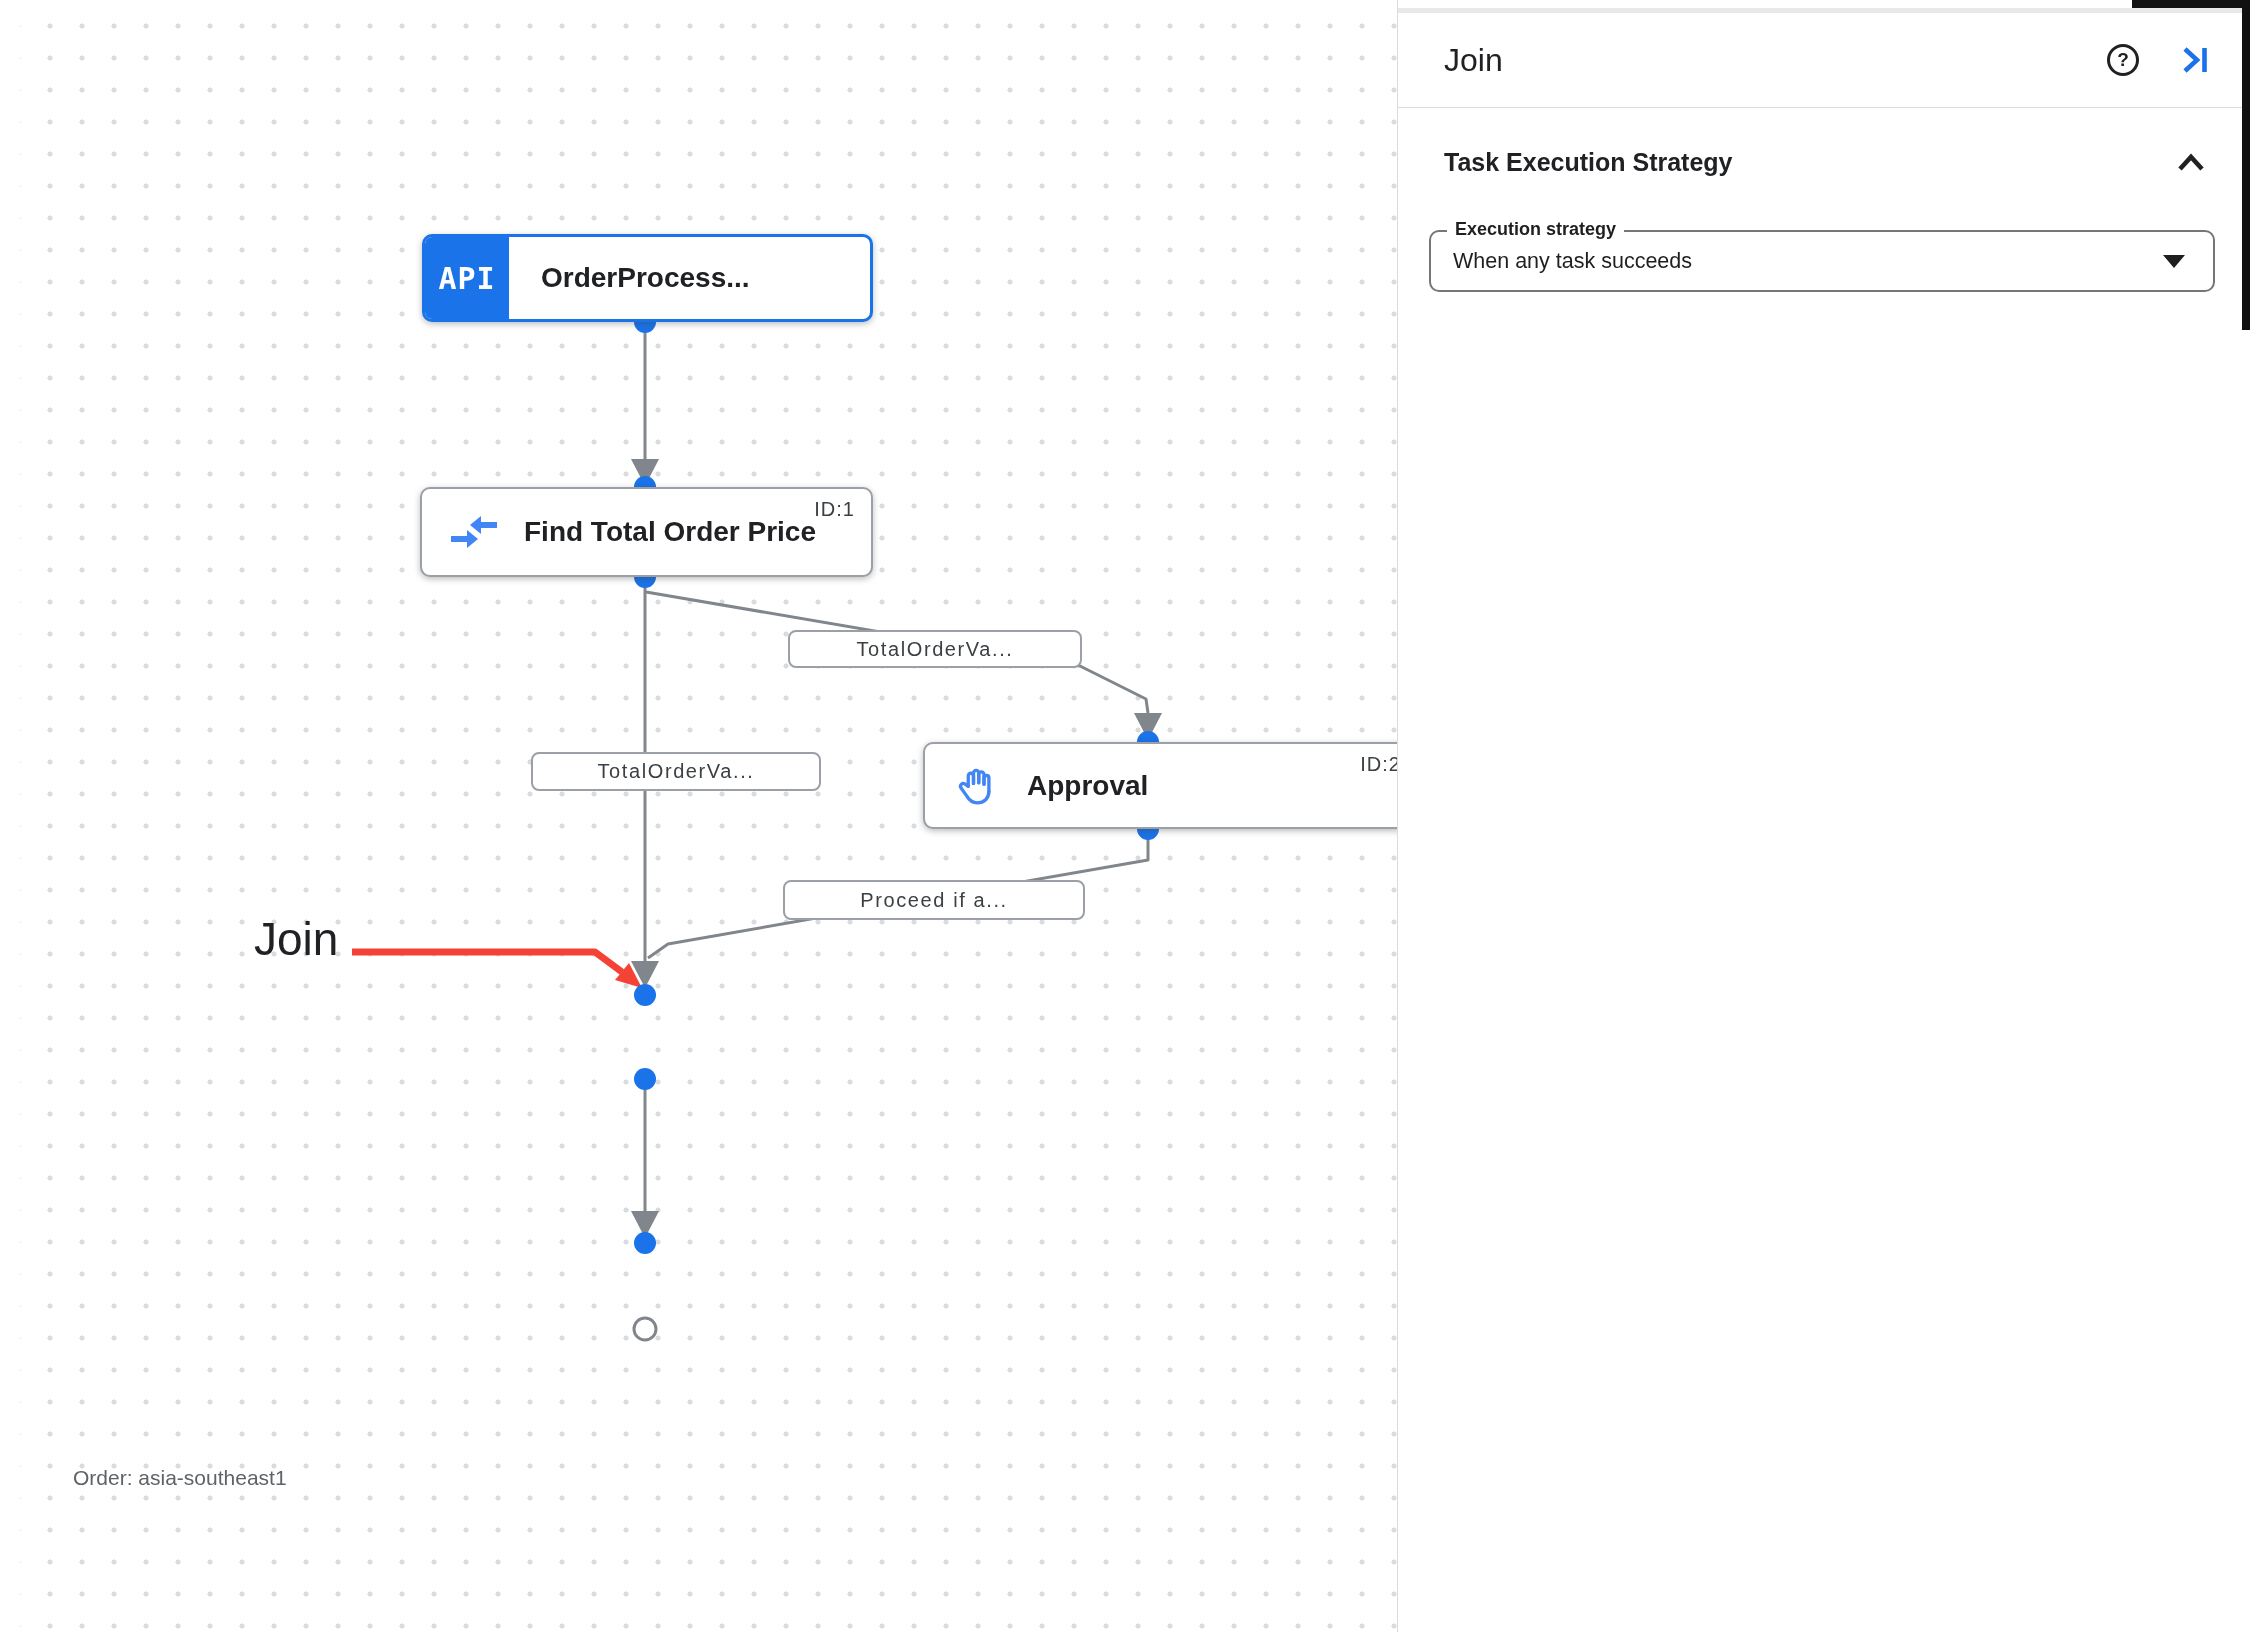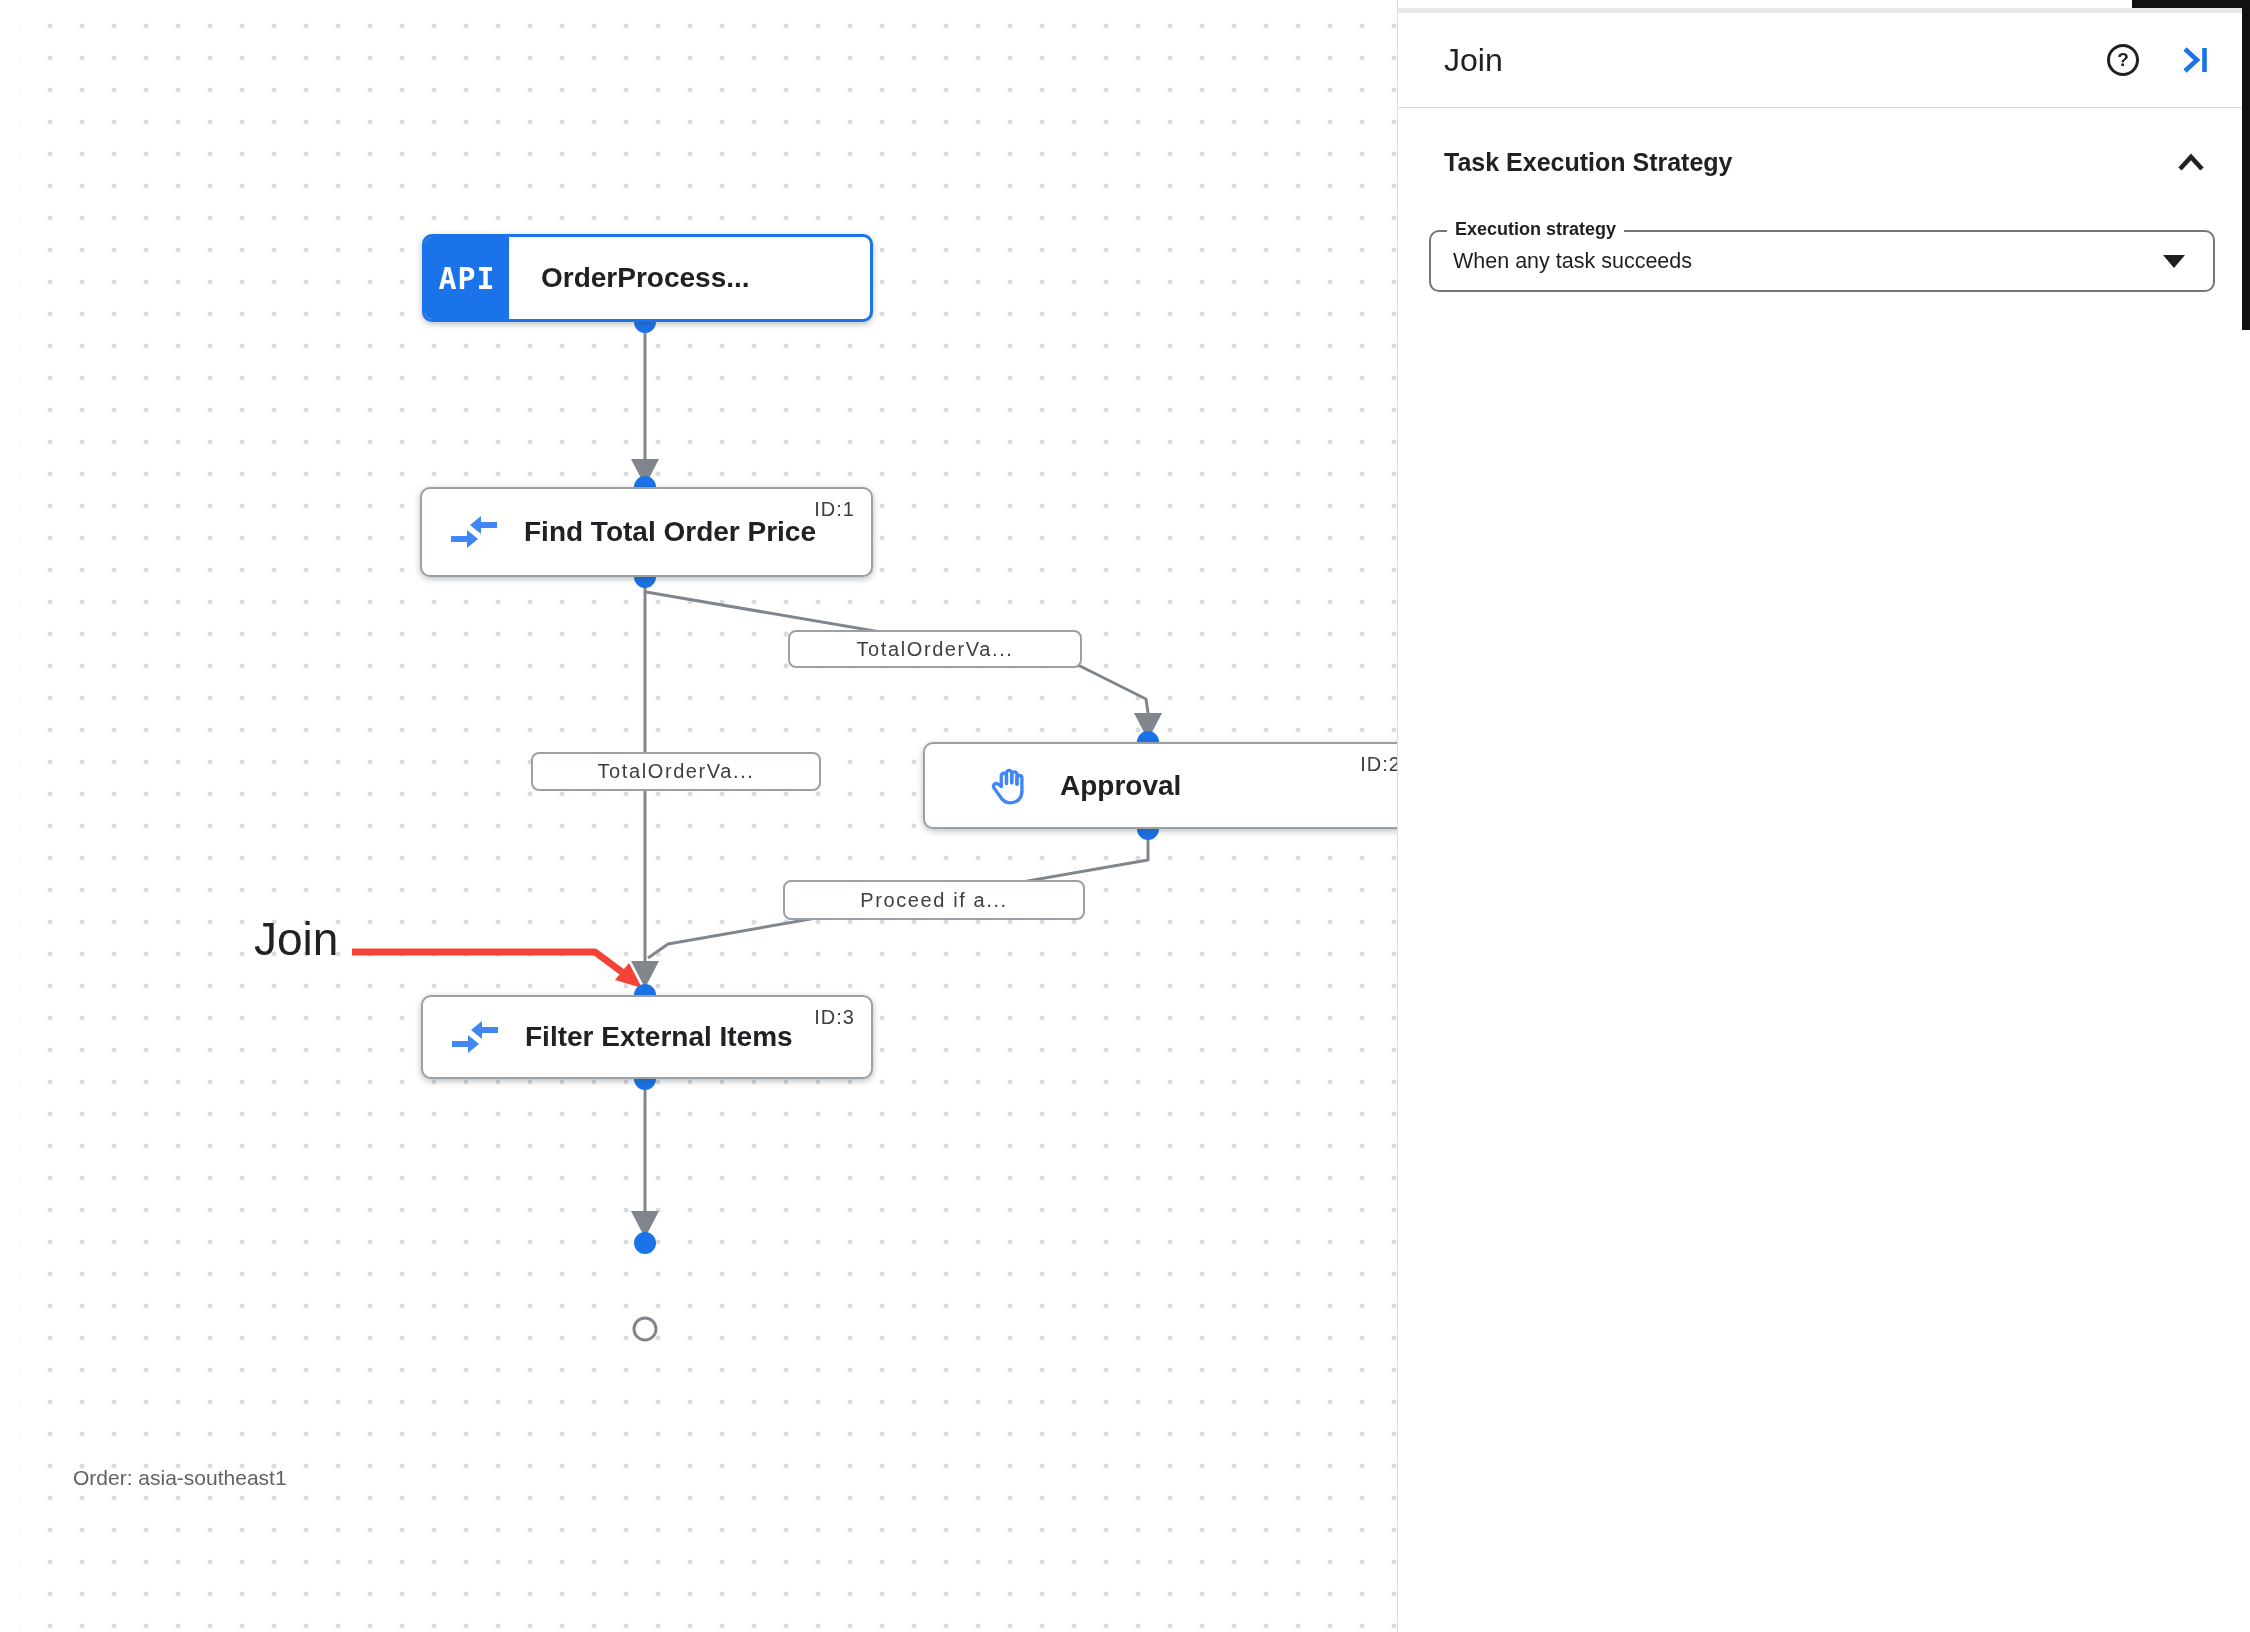--- a/index.html
+++ b/index.html
@@ -144,46 +144,34 @@
           <rect x="30" y="7" width="16" height="6"></rect>
             <polygon points="30,1 30,19 19,10"></polygon>
           <rect x="0" y="21" width="16" height="6"></rect>
             <polygon points="16,15 16,33 27,24"></polygon>
         </svg>
       </div>
       <div class="node-title">Find Total Order Price</div>
       <div class="node-id">ID:1</div>
     </div>
 
-    <div class="node" style="left:903px; top:742px; width:496px; height:87px;padding-left:33px;">
+    <div class="node" style="left:903px; top:742px; width:496px; height:87px;">
       <div class="node-icon">
         <svg width="42" height="44" viewBox="0 0 24 24" fill="none" stroke="#4285f4" stroke-width="1.9" stroke-linecap="round" stroke-linejoin="round">
           <path d="M7 12.2 V6.2 a1.5 1.5 0 0 1 3 0 V10.5"></path>
           <path d="M10 10.5 V4.6 a1.5 1.5 0 0 1 3 0 V10.2"></path>
           <path d="M13 10.2 V5.4 a1.5 1.5 0 0 1 3 0 V11"></path>
           <path d="M16 11 V7.4 a1.4 1.4 0 0 1 2.8 0 V15.2"></path>
           <path d="M7 12.2 L5 10.8 a1.6 1.6 0 0 0 -2.2 2.2 L6.2 17.8 C7.6 20.3 9.5 21.6 12.2 21.6 C16.1 21.6 18.8 19 18.8 15.2"></path>
         </svg>
       </div>
       <div class="node-title">Approval</div>
       <div class="node-id">ID:2</div>
     </div>
 
-    <div class="node" style="left:401px; top:995px; width:452px; height:84px;">
-      <div class="node-icon">
-        <svg width="46" height="34" viewBox="0 0 46 34" fill="#4285f4">
-          <rect x="30" y="7" width="16" height="6"></rect>
-            <polygon points="30,1 30,19 19,10"></polygon>
-          <rect x="0" y="21" width="16" height="6"></rect>
-            <polygon points="16,15 16,33 27,24"></polygon>
-        </svg>
-      </div>
-      <div class="node-title">Filter External Items</div>
-      <div class="node-id">ID:3</div>
-    </div>
 
 
     <div class="edge-label" style="left:768px; top:630px; width:294px; height:38px;">
       <span>TotalOrderVa...</span>
     </div>
     <div class="edge-label" style="left:511px; top:752px; width:290px; height:39px;">
       <span>TotalOrderVa...</span>
     </div>
     <div class="edge-label" style="left:763px; top:880px; width:302px; height:40px;">
       <span>Proceed if a...</span>

